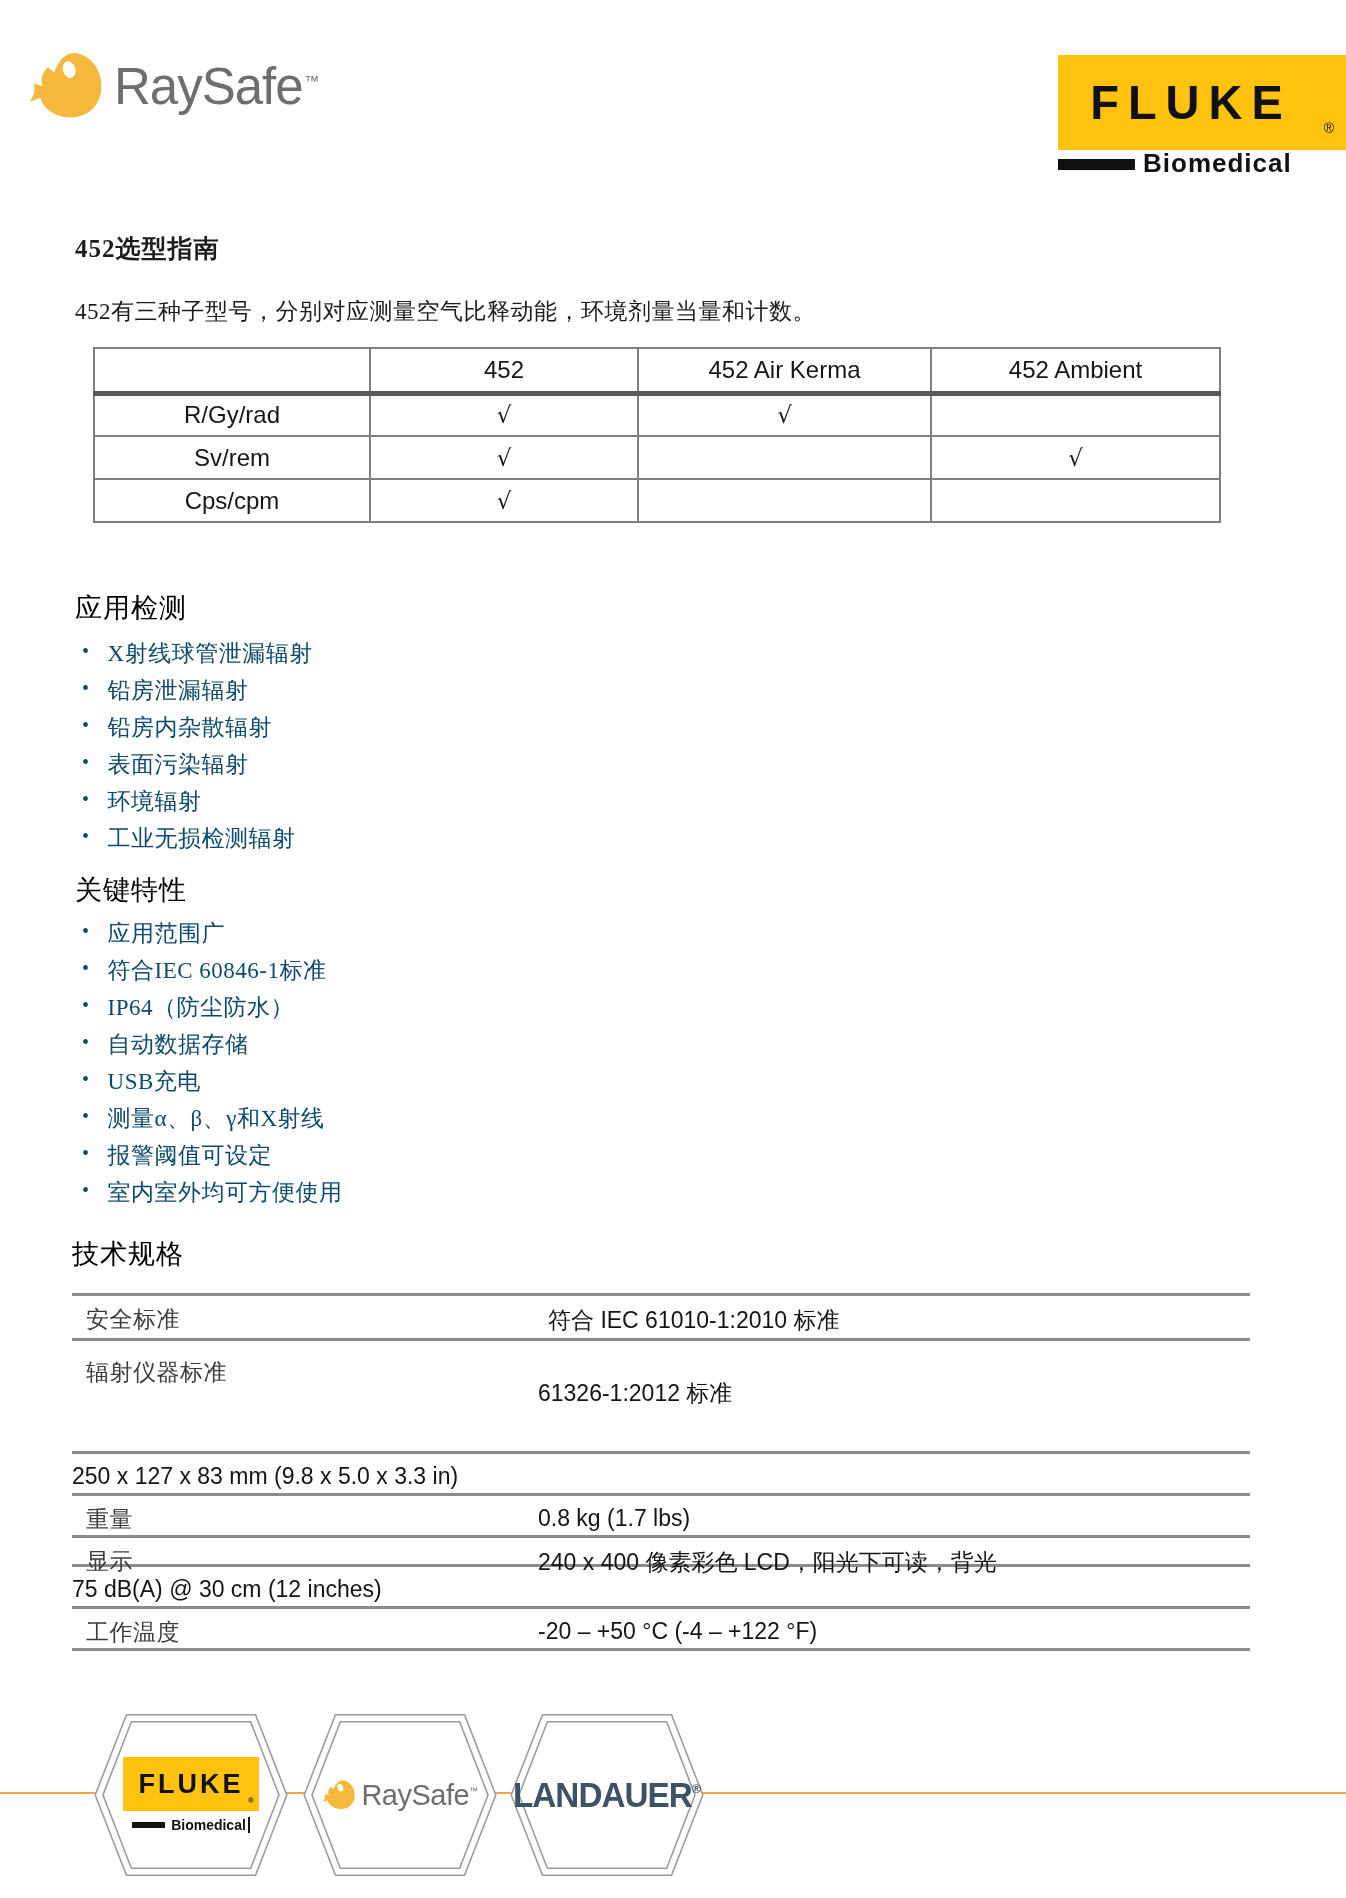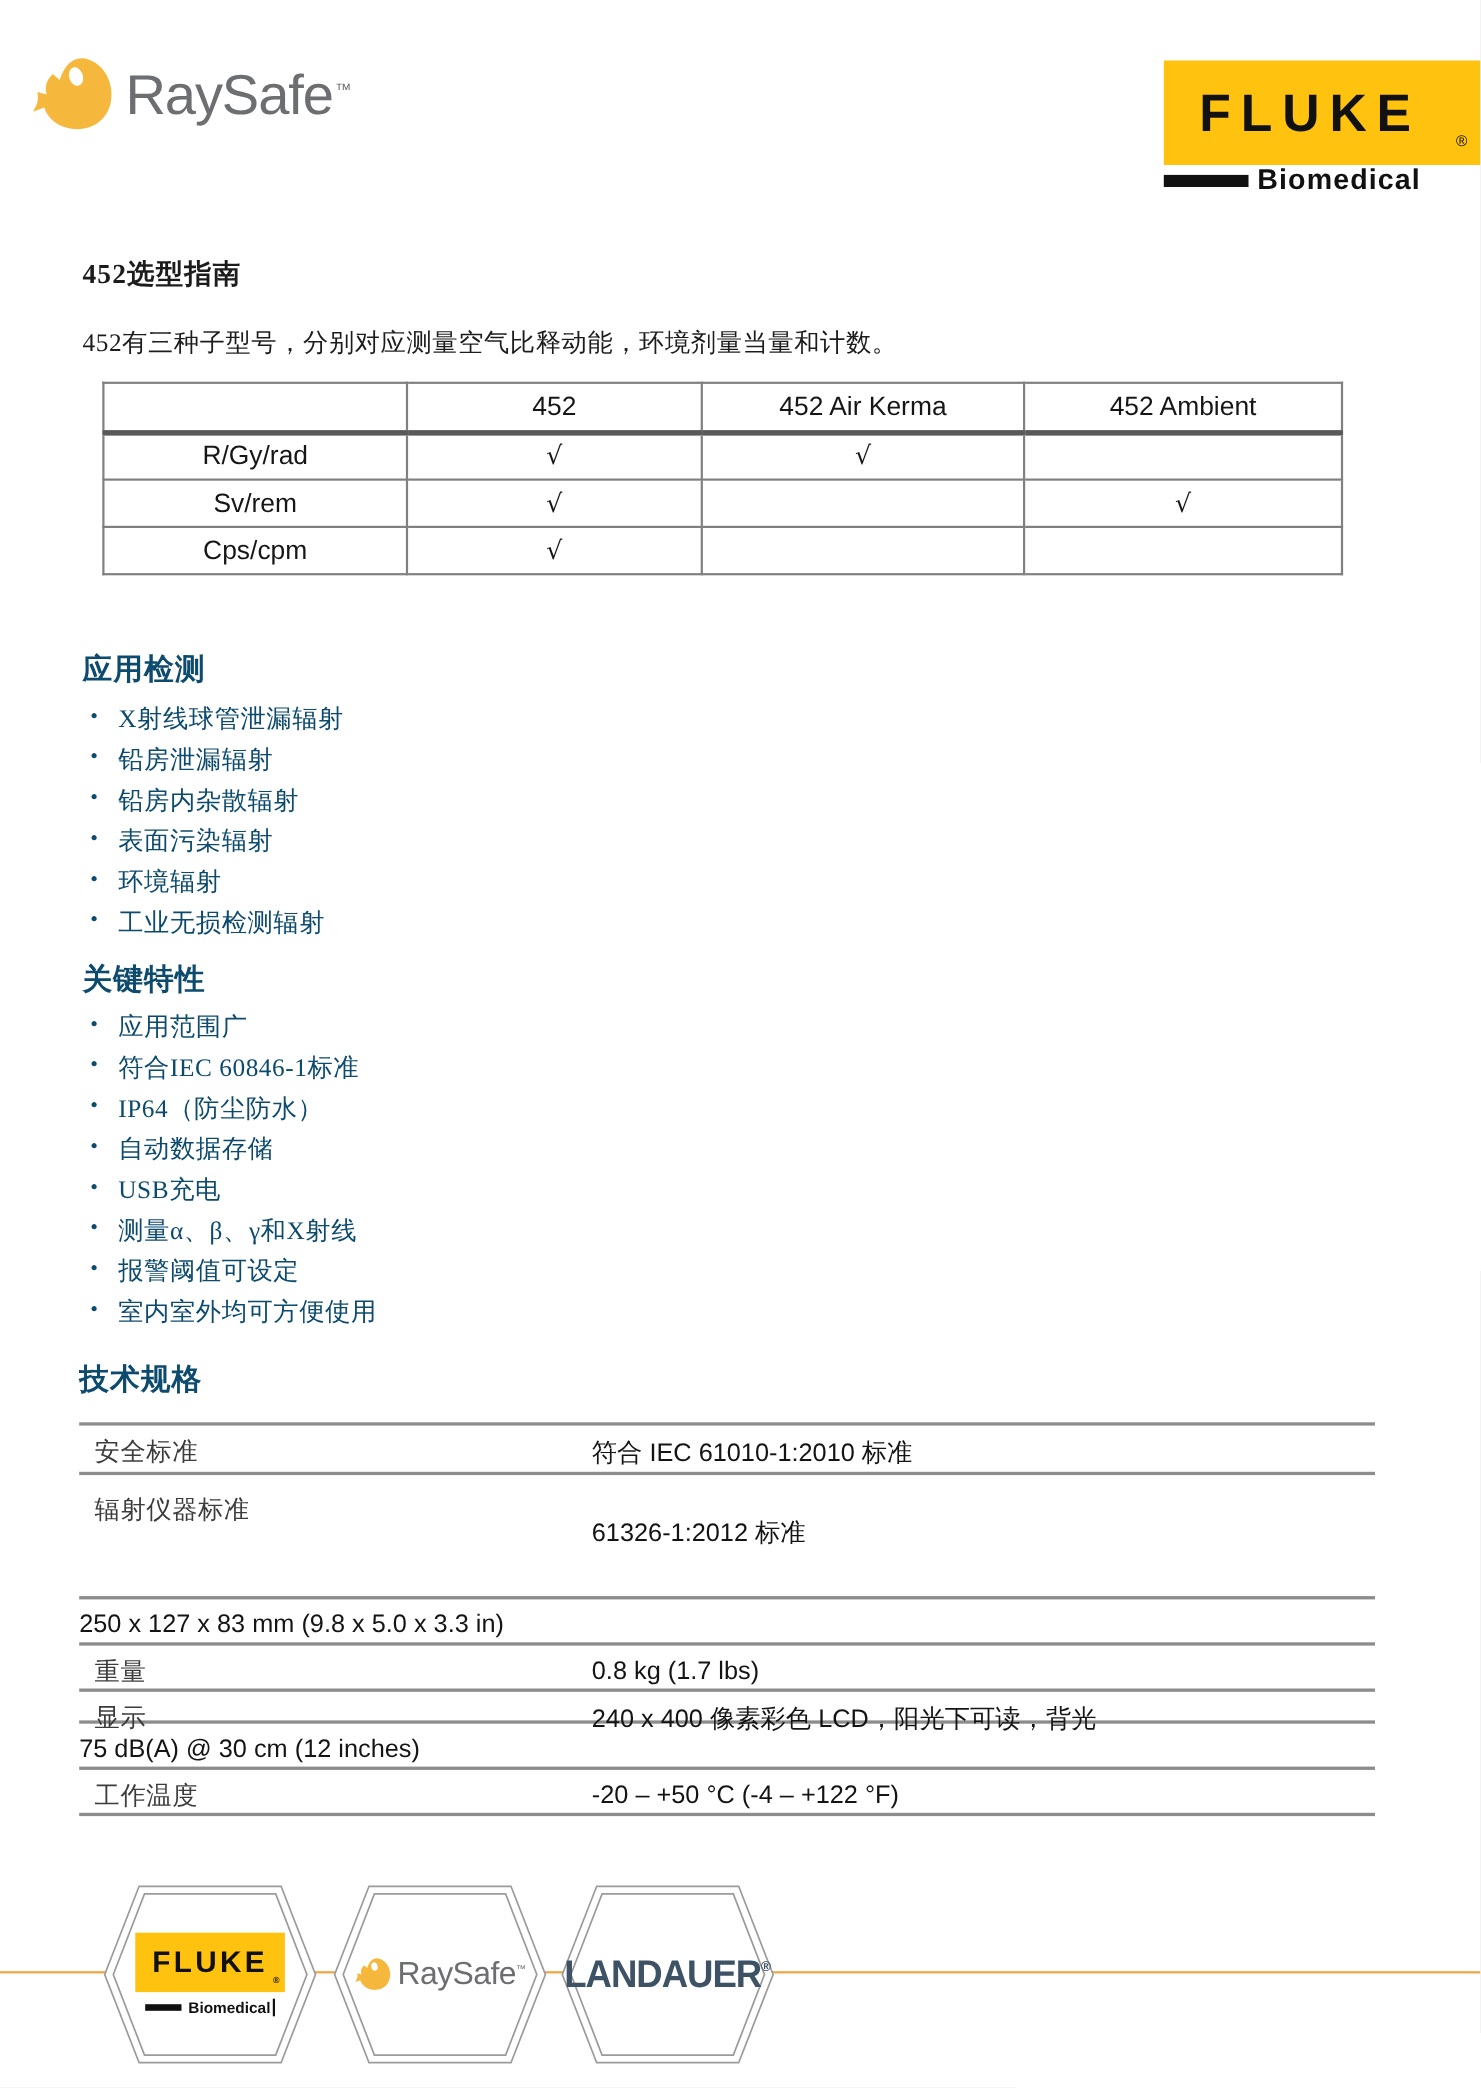--- a/index.html
+++ b/index.html
@@ -23,33 +23,33 @@
   
   .doc-title { position:absolute; left:75px; top:232px; font-size:25px; font-weight:bold; letter-spacing:1px; }
   .doc-intro { position:absolute; left:75px; top:296px; font-size:23px; letter-spacing:0.5px; }
   
   .sel-table { position:absolute; left:93px; top:347px; border-collapse:collapse; table-layout:fixed; }
   .sel-table th, .sel-table td { border:2px solid #808080; height:43px; text-align:center; vertical-align:middle;
     font-family:"Liberation Sans","DejaVu Sans",sans-serif; font-size:24px; font-weight:400; color:#161616; }
   .sel-table thead th { height:45px; border-bottom:5px solid #595959; }
   .sel-table td.check { font-family:"DejaVu Serif","Liberation Serif",serif; font-size:23px; }
   
-  .sec-heading { position:absolute; font-family:"Liberation Sans","DejaVu Sans",sans-serif; font-weight:bold; font-size:27px; color:#0c4a6e; letter-spacing:1px; }
+  .sec-heading { position:absolute; font-family:"Liberation Sans","DejaVu Sans",sans-serif; font-weight:normal; font-size:27px; color:#000000; letter-spacing:1px; }
   .apps-heading { left:75px; top:590px; }
   .feat-heading { left:75px; top:872px; }
   .specs-heading { left:72px; top:1236px; }
   .bullet-list { position:absolute; list-style:none; }
   .apps-list { left:82px; top:638px; }
   .feat-list { left:82px; top:918px; }
   .bullet-list li { height:37px; font-size:23px; color:#0c4a6e; display:flex; align-items:flex-start; letter-spacing:0.5px; }
   .bullet-list li::before { content:"•"; font-size:20px; margin-right:18px; position:relative; top:2px; }
   
   .specs-table { position:absolute; left:72px; top:1293px; width:1178px; border-top:3px solid #8c8c8c; border-bottom:3px solid #8c8c8c; }
   .spec-row { display:flex; border-top:3px solid #8c8c8c; }
-  .spec-row:first-child { border-top:none; }
+  .spec-row:first-child { border-top:none;gap:10px; }
   .spec-label { width:466px; padding:8px 0 0 14px; font-size:23px; color:#3c3c3c; letter-spacing:0.5px; }
   .spec-value { flex:1; padding:9px 0 0 0; font-family:"Liberation Sans","DejaVu Sans",sans-serif; font-size:23px; color:#141414; }
   .row-h1 { height:42px; } .row-h2 { height:113px; } .row-h3 { height:42px; } .row-h4 { height:42px; }
   .row-h5 { height:29px; } .row-h6 { height:42px; } .row-h7 { height:42px; }
   .row-h2 .spec-label, .row-h2 .spec-value { padding-top:16px; }
   .spec-line2 { display:block; margin-top:21px; }
   
   .accent-line { position:absolute; left:0; top:1792px; width:1346px; height:2px; background:#EDA63F; }
   .hexagon { position:absolute; top:1707px; width:196px; height:176px; }
   .hex-1 { left:93px; } .hex-2 { left:302px; } .hex-3 { left:509px; }

